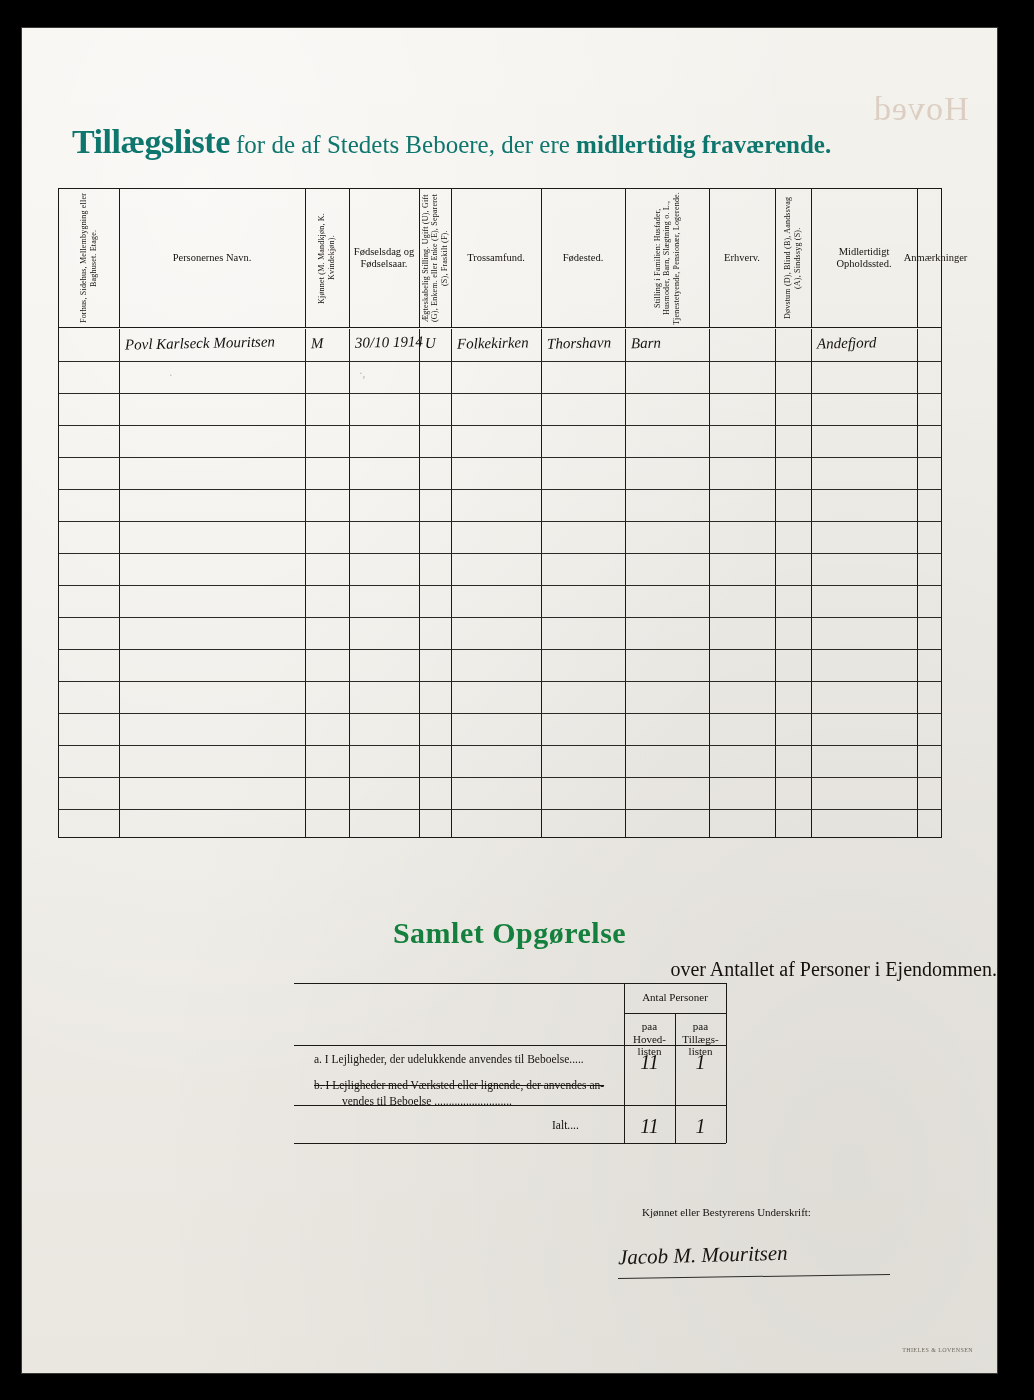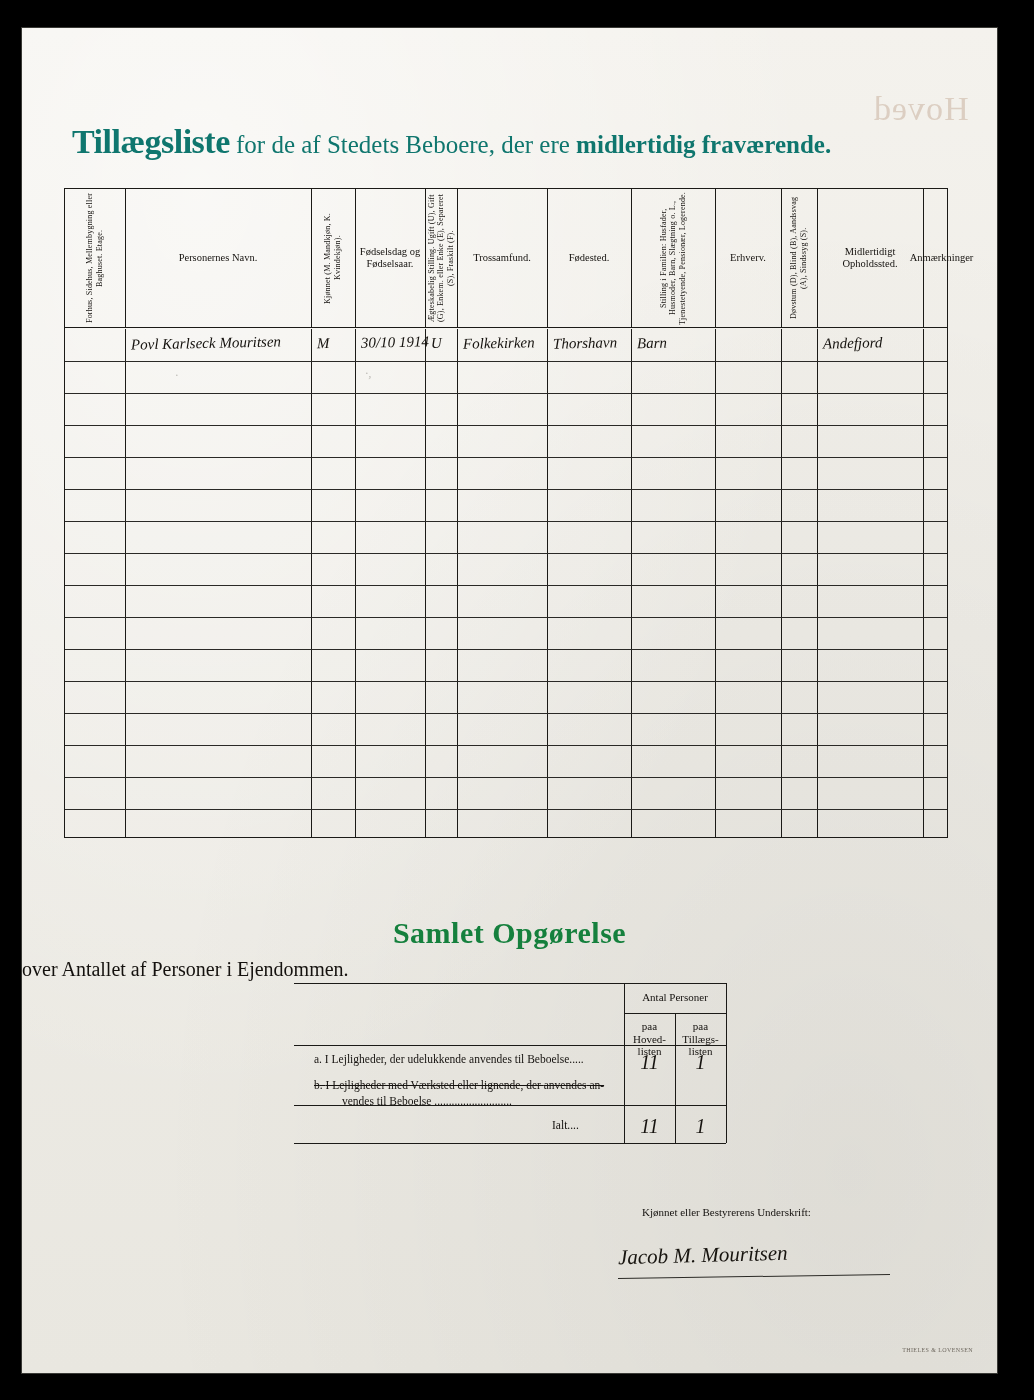--- a/index.html
+++ b/index.html
@@ -60,21 +60,21 @@
     font-size: 25px;
   }
   .title .bold2 {
     font-size: 25px;
     font-weight: bold;
   }
 
   
   .tbl {
     position: absolute;
-    left: 42px;
+    left: 36px;
     top: 160px;
     width: 884px;
     height: 650px;
     border: 1.5px solid #1b1a17;
     box-sizing: border-box;
   }
   .thead {
     position: relative;
     height: 138px;
     border-bottom: 1.5px solid #1b1a17;
@@ -137,21 +137,21 @@
     text-align: center;
     font-size: 30px;
     font-weight: bold;
     color: #15803d;
     letter-spacing: 0.5px;
   }
   .sum-sub {
     position: absolute;
     left: 0; right: 0;
     top: 930px;
-    text-align: left;
+    text-align: right;
     font-size: 20px;
     color: #14110e;
   }
   .sumtbl {
     position: absolute;
     left: 272px;
     top: 955px;
     width: 432px;
     height: 160px;
   }

